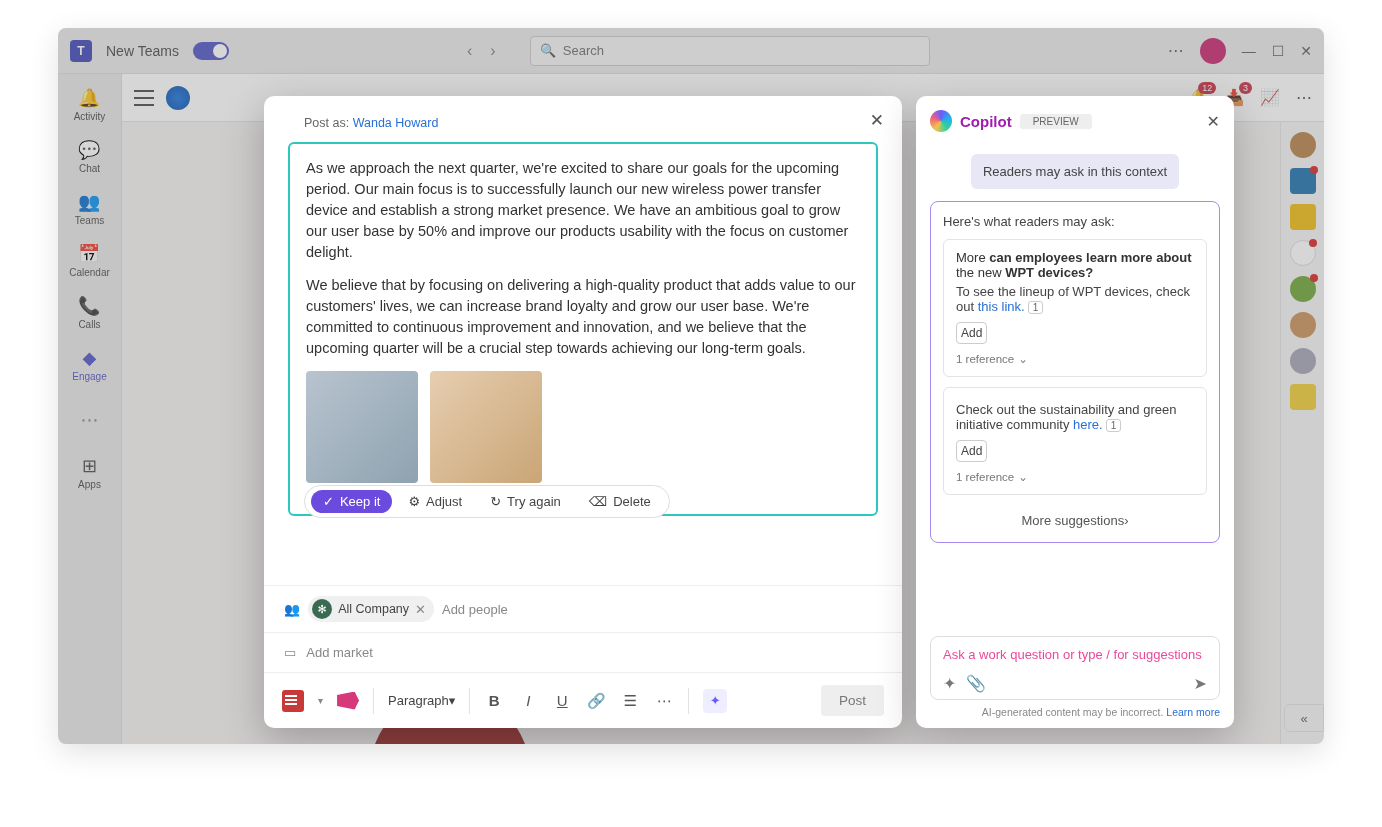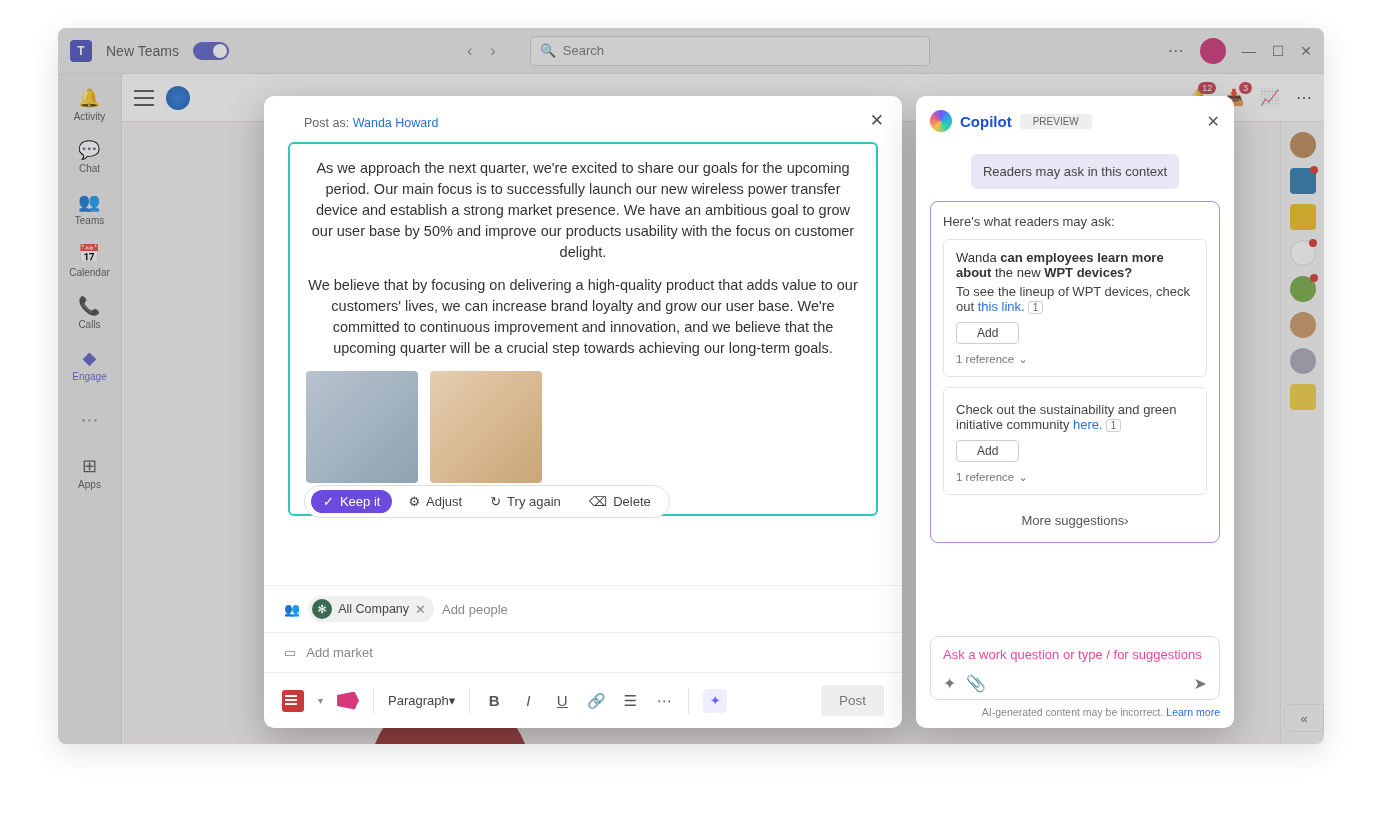--- a/index.html
+++ b/index.html
@@ -89,21 +89,20 @@
 }
 .cmp-close { position:absolute; top:14px; right:18px; color:#555; font-size:17px; cursor:pointer;}
 .cmp-postas { padding:20px 40px 4px; font-size:12.5px; color:#666; }
 .cmp-postas a { color:#2a6fd6; text-decoration:none; }
 .cmp-body {
   margin:8px 24px 0;
   border:2px solid #2ec7c0;
   border-radius:6px;
   padding:14px 16px 0;
   background:#fff;
-  text-align:center;
 }
 .cmp-body p { font-size:14.5px; color:#333; line-height:1.45; margin-bottom:12px;}
 .cmp-imgs { display:flex; gap:12px; margin-top:8px; }
 .cmp-img { width:112px; height:112px; border-radius:4px; background:linear-gradient(135deg,#b8c4cf,#8fa2b0); }
 .cmp-img.b { background:linear-gradient(135deg,#e6ceb0,#caa576);}
 .cmp-actions {
   display:flex; gap:4px;
   margin:-2px 0 0 -2px;
   background:#fff;
   border:1px solid #ddd;
@@ -141,38 +140,38 @@
   position:absolute;
   top:68px; left:858px;
   width:318px; height:632px;
   background:#fff; border-radius:10px;
   box-shadow:0 12px 40px rgba(0,0,0,.22);
   display:flex; flex-direction:column;
   padding:14px 14px 10px;
 }
 .cp-head { display:flex; align-items:center; gap:8px; margin-bottom:14px;}
 .cp-logo { width:22px;height:22px;border-radius:50%; background:conic-gradient(#6a5bff,#23b0e6,#34d19a,#f6c24a,#f0647a,#6a5bff);}
-.cp-title { font-size:15px; font-weight:600; color:#1d4ed8;}
+.cp-title { font-size:15px; font-weight:600; color:#a21caf;}
 .cp-prev { font-size:10px; background:#eee; color:#666; padding:2px 13px; border-radius:3px;}
 .cp-close { margin-left:auto; color:#555; font-size:16px;}
 .cp-context { background:#e7e7f6; border-radius:6px; padding:10px 12px; font-size:13px; color:#444; margin:8px auto 12px; width:fit-content; max-width:94%;}
 .cp-box {
   border:1.5px solid #a58bf0;
   border-radius:8px;
   padding:12px;
   background:linear-gradient(#fff,#fff) padding-box;
 }
 .cp-intro { font-size:13px; color:#444; margin-bottom:10px;}
 .cp-sug { border:1px solid #e3e3e3; border-radius:6px; padding:10px 12px; margin-bottom:10px; font-size:13px; color:#333;}
 .cp-sug .q { font-weight:400;}
 .cp-sug .q b{font-weight:600;}
 .cp-sug .a { color:#444; margin-top:4px;}
 .cp-sug a { color:#2a6fd6; text-decoration:none;}
 .refnum { display:inline-block; border:1px solid #ccc; border-radius:3px; font-size:10px; padding:0 4px; color:#666; margin-left:3px;}
-.addbtn { margin-top:8px; border:1px solid #ccc; background:#fff; font-size:12px; padding:3px 20px; border-radius:4px; color:#444;}
+.addbtn { margin-top:8px; border:1px solid #ccc; background:#fff; font-size:12px; padding:3px 4px; border-radius:4px; color:#444;}
 .refrow { margin-top:8px; font-size:11.5px; color:#777; display:flex; align-items:center; gap:4px;}
 .more-sug { display:flex; align-items:center; justify-content:center; font-size:13px; color:#555; padding:8px 2px 2px;}
 .cp-input { margin-top:auto; border:1px solid #ddd; border-radius:8px; padding:10px 12px 6px; }
 .cp-input .ph { font-size:13px; color:#ec4899;}
 .cp-input-row { display:flex; align-items:center; margin-top:12px; gap:10px; color:#777;}
 .cp-foot { font-size:10.5px; color:#888; text-align:right; margin-top:6px;}
 .cp-foot a{ color:#2a6fd6; text-decoration:none;}
 
 .collapse-btn { position:absolute; right:0; bottom:12px; width:40px; height:28px; background:#f6f6f6; border-top-left-radius:6px;border-bottom-left-radius:6px; display:flex; align-items:center;justify-content:center; color:#666; font-size:13px; border:1px solid #e4e4e4;}
 </style>
@@ -348,21 +347,21 @@
       <span class="cp-prev">PREVIEW</span>
       <span class="cp-close">✕</span>
     </div>
     <div class="cp-context">Readers may ask in this context</div>
 
     <div class="cp-box">
       <div class="cp-intro">Here's what readers may ask:</div>
 
       <div class="cp-sug">
         <div class="q">
-          <span>Wanda </span><b>can employees learn more about</b><span> the new </span><b>WPT devices?</b>
+          <span>More </span><b>can employees learn more about</b><span> the new </span><b>WPT devices?</b>
         </div>
         <div class="a">
           <span>To see the lineup of WPT devices, check out </span><a href="#">this link.</a><span class="refnum">1</span>
         </div>
         <button class="addbtn">Add</button>
         <div class="refrow">
             <span>1 reference</span>
             <span>⌄</span>
           </div>
       </div>

